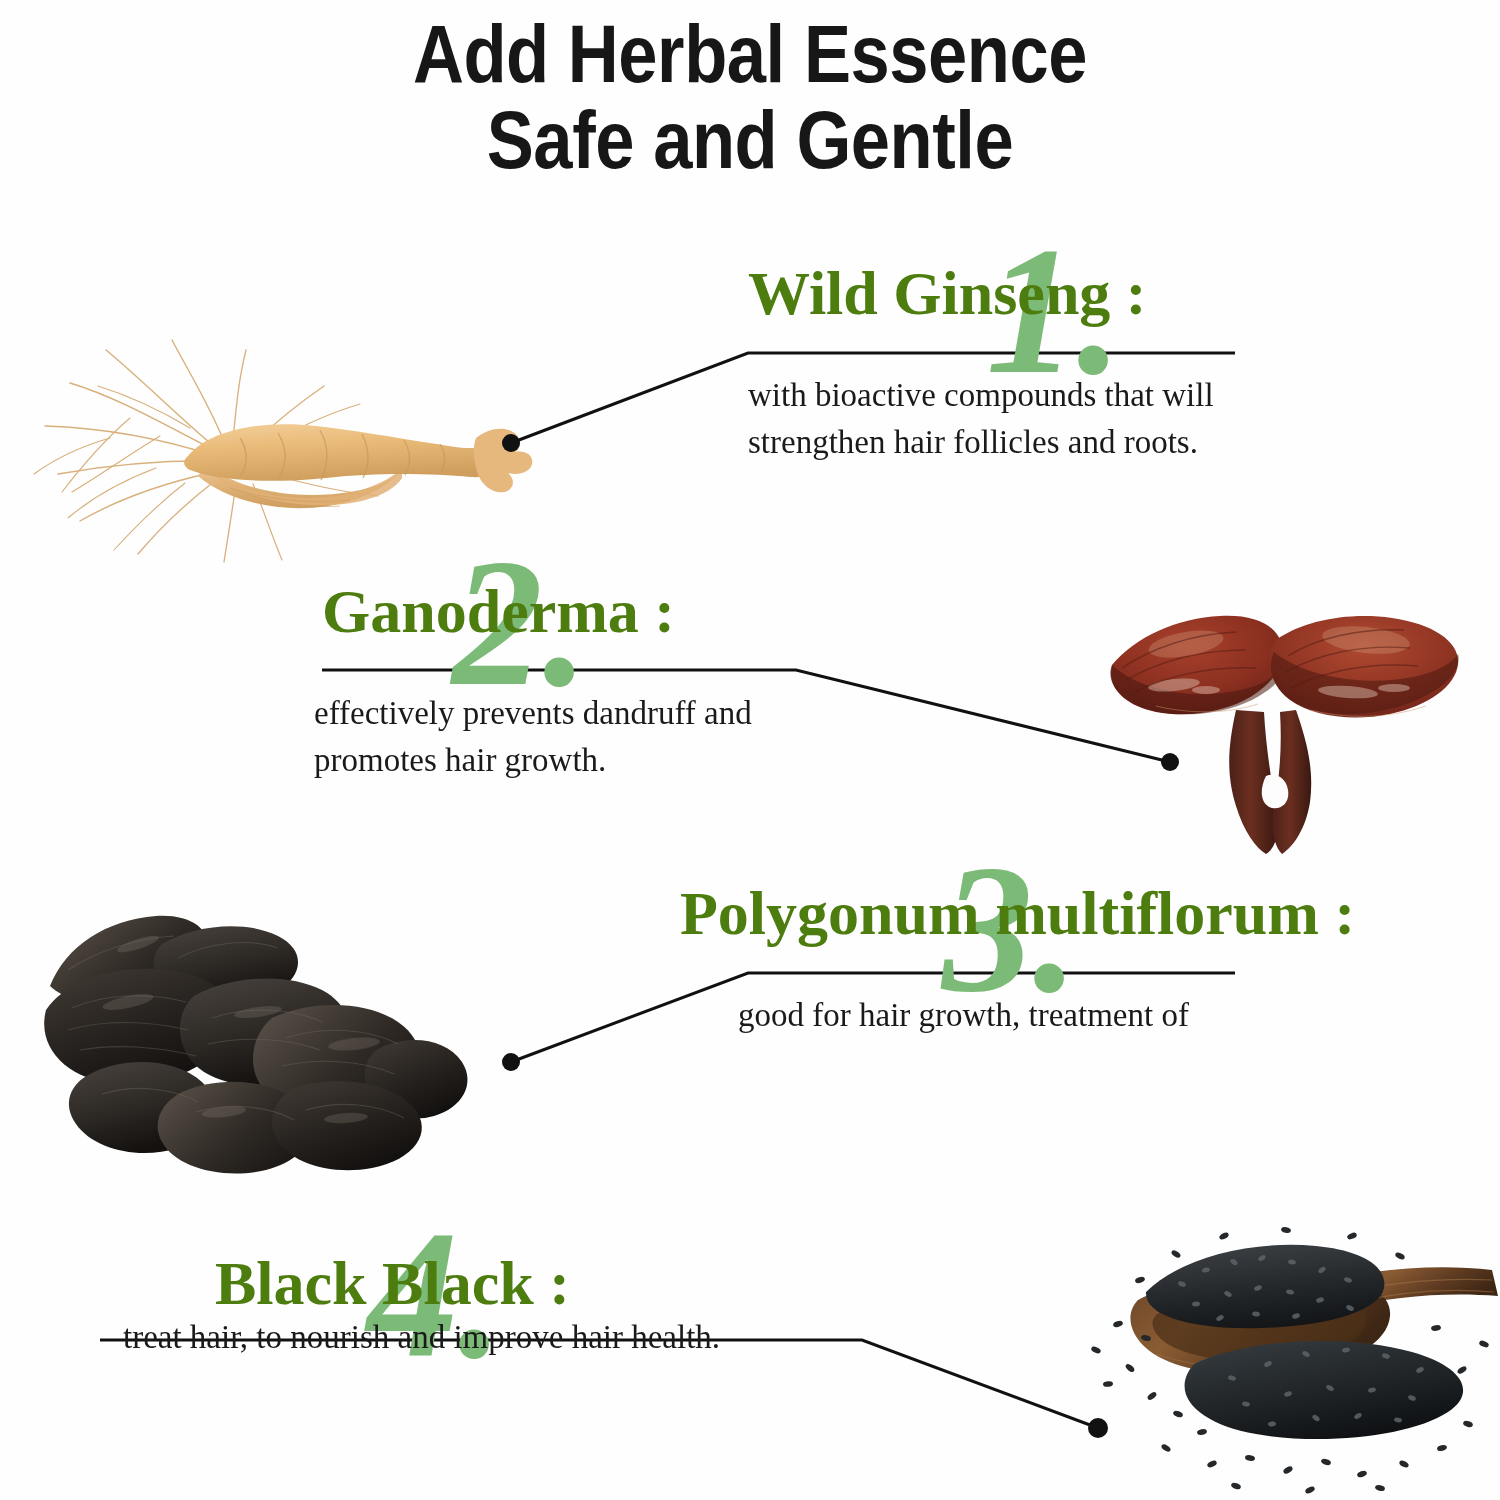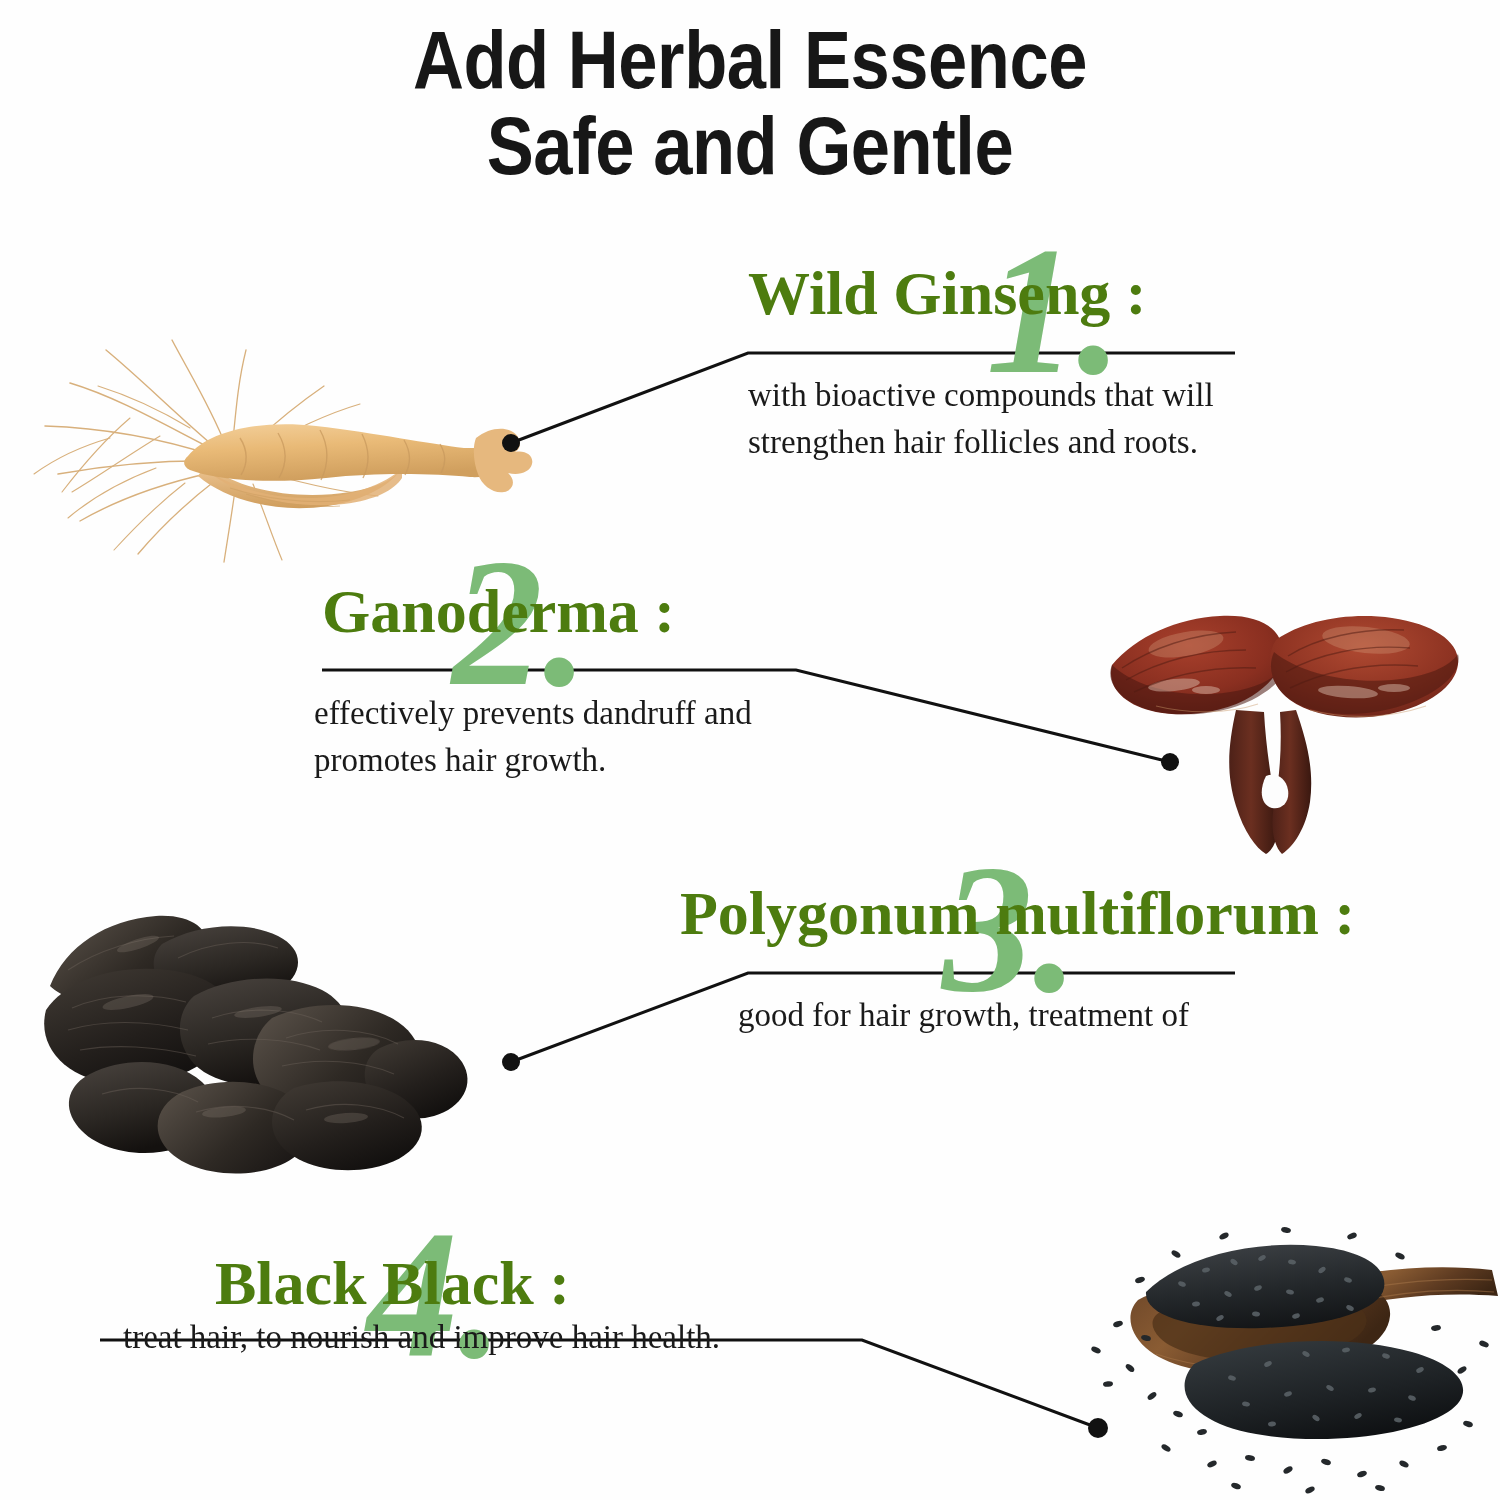--- a/index.html
+++ b/index.html
@@ -12,21 +12,21 @@
     height: 1500px;
     position: relative;
     overflow: hidden;
     font-family: "Liberation Serif", serif;
     background: #fefefe;
   }
 
   
   #title-block {
     position: absolute;
-    top: 20px;
+    top: 14px;
     left: 0;
     width: 1500px;
     text-align: center;
     z-index: 8;
   }
   #title-block .tline {
     font-family: "Liberation Sans", sans-serif;
     font-weight: bold;
     color: #171717;
     letter-spacing: -0.5px;

